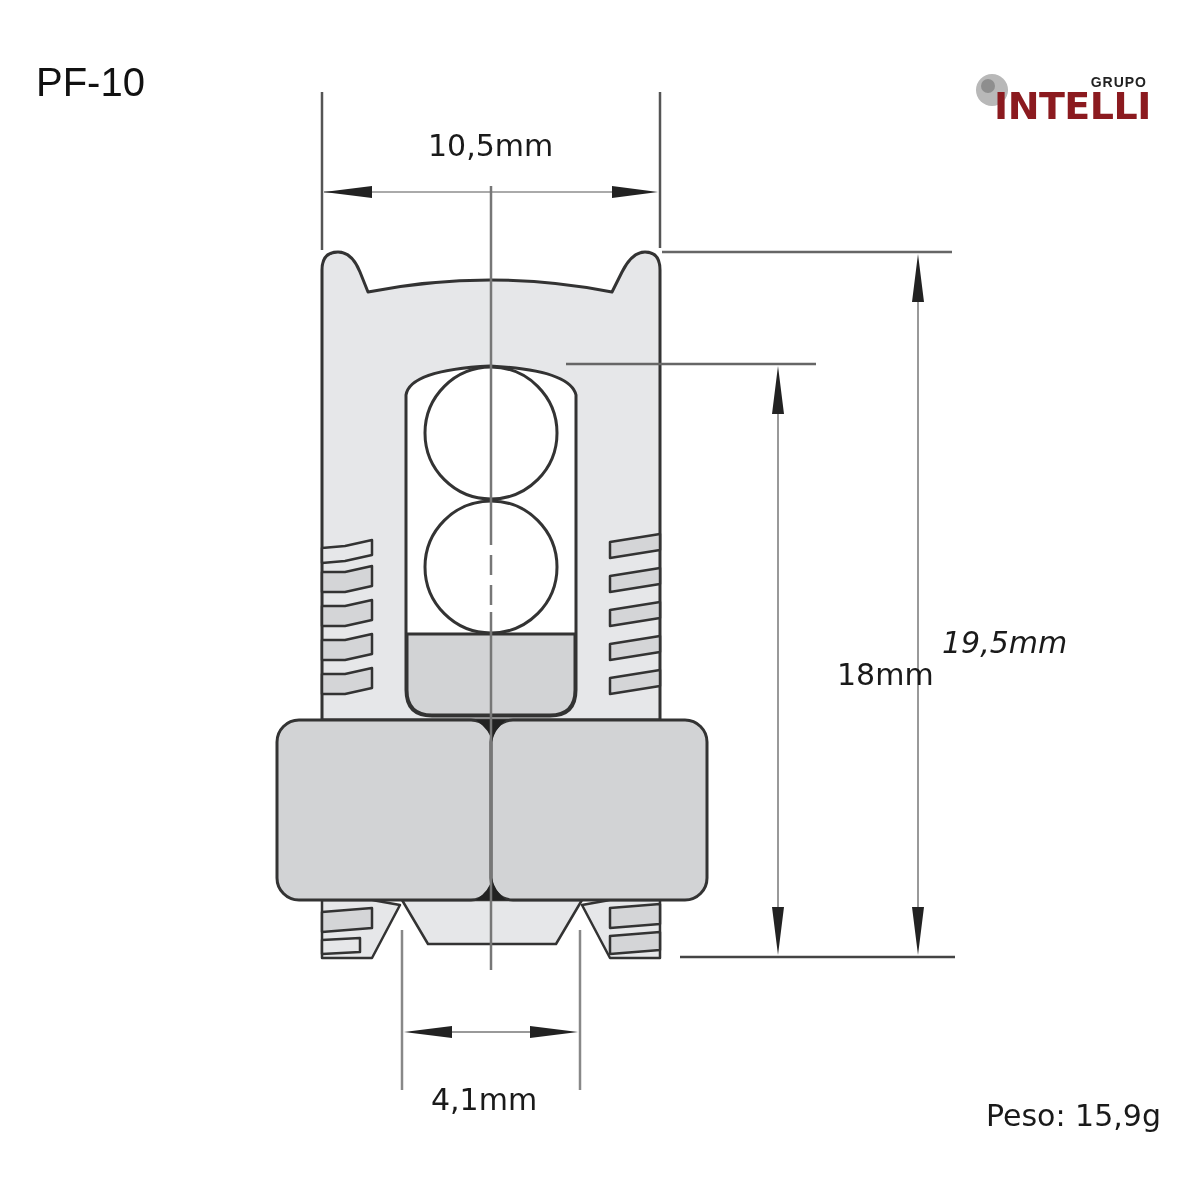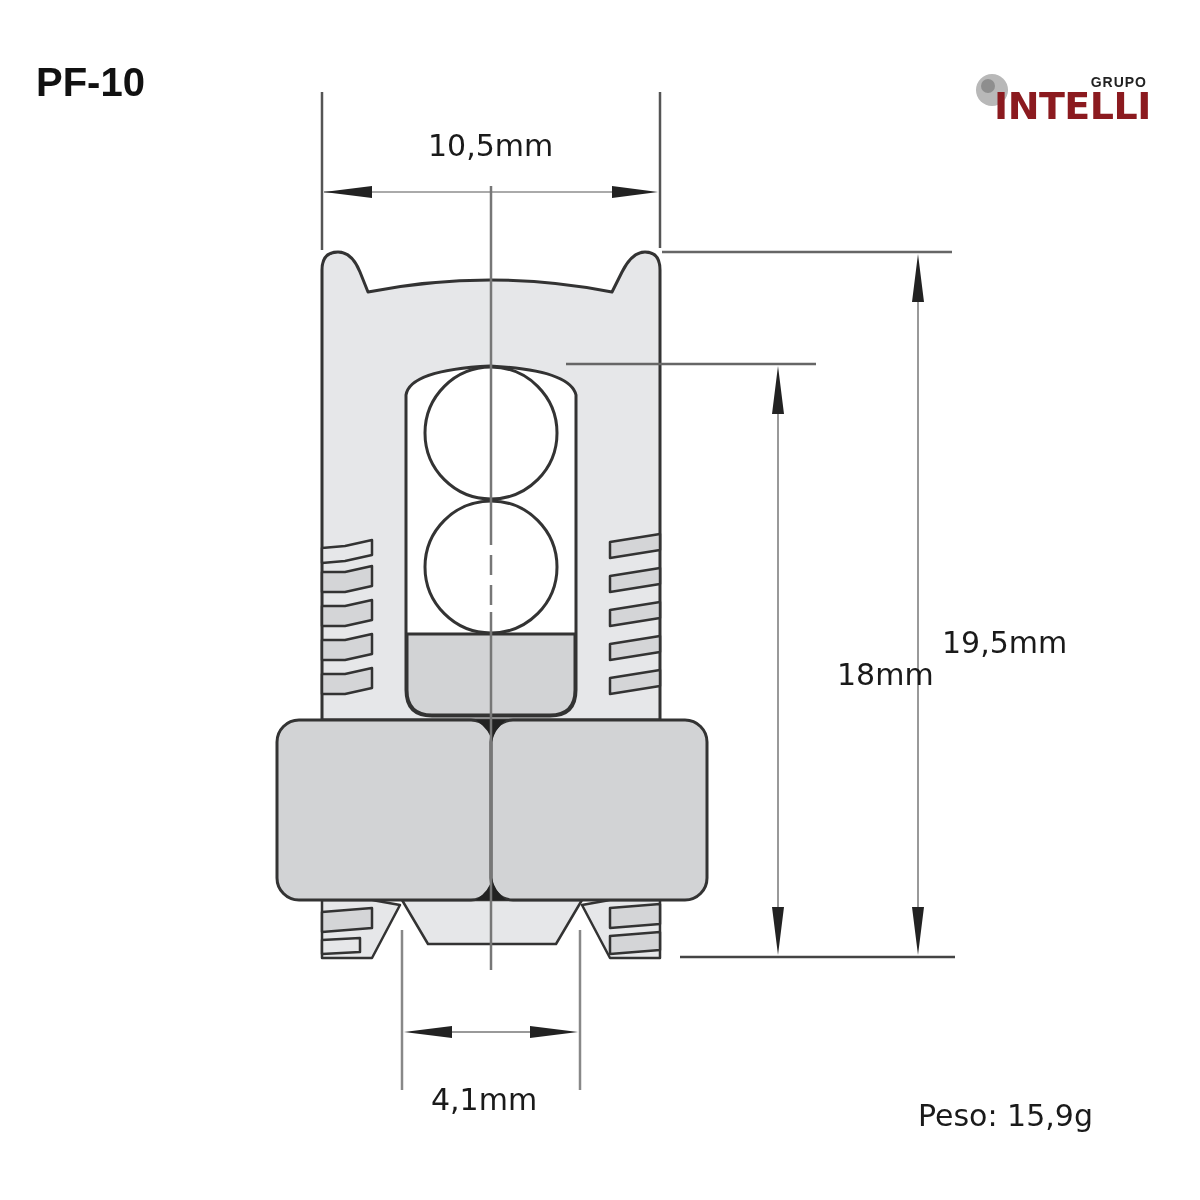--- a/index.html
+++ b/index.html
@@ -1,25 +1,25 @@
 <!DOCTYPE html>
 <html><head>
 <meta charset="utf-8">
 <style>
   html, body { margin: 0; padding: 0; background: #ffffff; }
   body { width: 1200px; height: 1200px; position: relative; overflow: hidden; font-family: "DejaVu Sans", sans-serif; }
   #drawing { position: absolute; left: 0; top: 0; width: 1200px; height: 1200px; }
-  .title { position: absolute; left: 36px; top: 60px; font-family: "Liberation Sans", sans-serif; font-weight: bold; font-size: 40px; color: #111; letter-spacing: 0px; }
+  .title { position: absolute; left: 36px; top: 60px; font-family: "Liberation Sans", sans-serif; font-weight: normal; font-size: 40px; color: #111; letter-spacing: 0px; }
   .logo { position: absolute; left: 972px; top: 70px; width: 185px; height: 60px; }
   .logo .grupo { position: absolute; right: 10px; top: 4px; font-family: "Liberation Sans", sans-serif; font-weight: bold; font-size: 14px; color: #222; letter-spacing: 1px; }
   .logo .intelli { position: absolute; left: 22px; top: 14px; font-family: "DejaVu Sans", sans-serif; font-weight: bold; font-size: 38px; color: #8b1a1f; letter-spacing: -0.5px; }
   .logo .circle { position: absolute; left: 4px; top: 4px; width: 32px; height: 32px; border-radius: 50%; background: #b8b8b8; }
   .logo .circle::after { content: ""; position: absolute; left: 5px; top: 5px; width: 14px; height: 14px; border-radius: 50%; background: #8e8e8e; }
   .dim { position: absolute; font-family: "DejaVu Sans", sans-serif; font-size: 30px; color: #1a1a1a; font-weight: normal; }
-  .weight { position: absolute; left: 918px; top: 1098px; font-family: "DejaVu Sans", sans-serif; font-size: 30px; color: #1a1a1a; }
+  .weight { position: absolute; left: 986px; top: 1098px; font-family: "DejaVu Sans", sans-serif; font-size: 30px; color: #1a1a1a; }
 </style>
 </head>
 <body>
 
 <svg id="drawing" viewBox="0 0 1200 1200" xmlns="http://www.w3.org/2000/svg">
   <defs>
     <marker id="arrow" viewBox="0 0 20 10" refX="20" refY="5" markerWidth="20" markerHeight="10" orient="auto-start-reverse" markerUnits="userSpaceOnUse">
       <path d="M0,2 L20,5 L0,8 Z" fill="#222"></path>
     </marker>
   </defs>
@@ -116,16 +116,16 @@
 <div class="title">PF-10</div>
 
 <div class="logo">
   <span class="circle"></span>
   <span class="grupo">GRUPO</span>
   <span class="intelli">INTELLI</span>
 </div>
 
 <div class="dim" style="left:428px; top:128px;text-align:center;">10,5mm</div>
 <div class="dim" style="left:792px; top:657px;margin-left:45px;">18mm</div>
-<div class="dim" style="left:942px; top:625px;">19,5mm</div>
+<div class="dim" style="left:942px; top:625px;font-style:italic;">19,5mm</div>
 <div class="dim" style="left:431px; top:1082px;">4,1mm</div>
 
 <div class="weight">Peso: 15,9g</div>
 
 </body></html>

